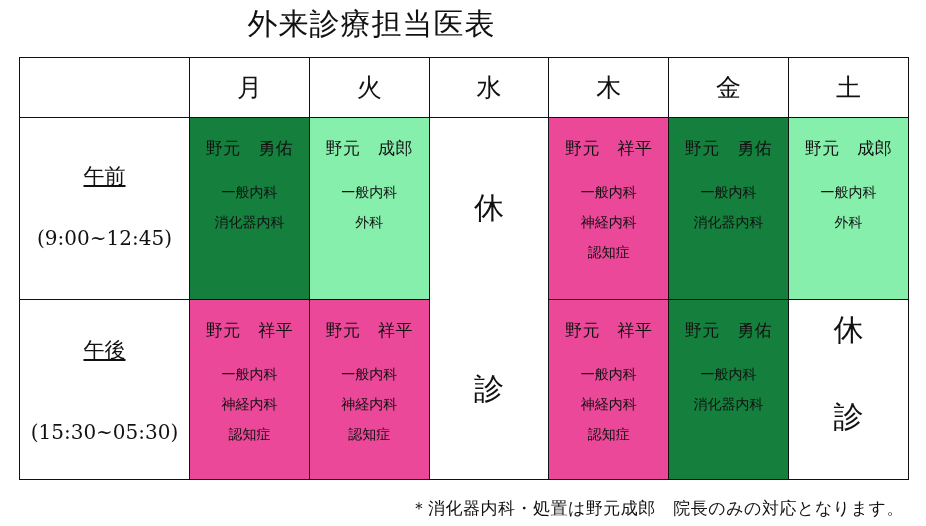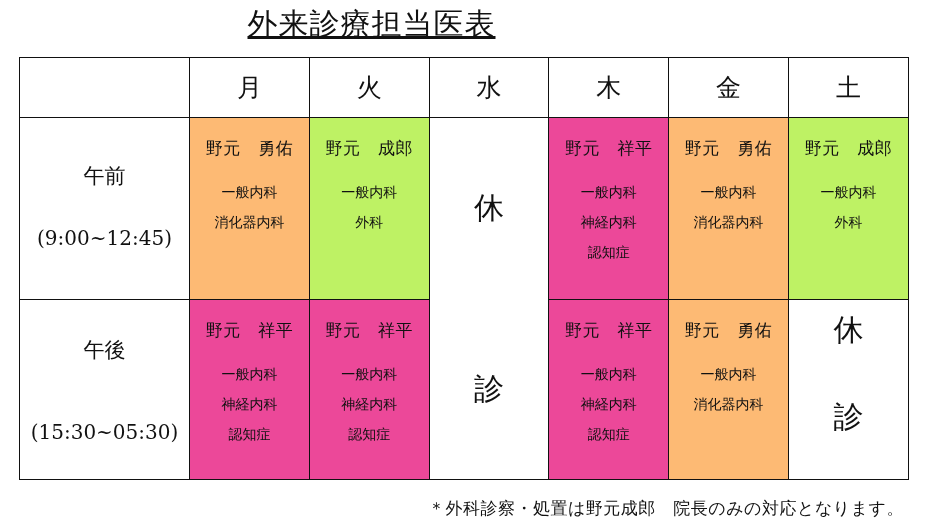--- a/index.html
+++ b/index.html
@@ -1,35 +1,35 @@
 <!DOCTYPE html>
 <html><head>
 <meta charset="utf-8">
 <style>
   html, body { margin: 0; padding: 0; background: #ffffff; }
   body { width: 926px; height: 526px; position: relative; overflow: hidden;
          font-family: "DejaVu Serif", "Liberation Serif", serif; color: #111; }
   .title { position: absolute; left: 0; top: 4px; width: 743px; text-align: center;
-           font-size: 30px; letter-spacing: 1px; line-height: 40px; text-decoration: underline; }
+           font-size: 30px; letter-spacing: 1px; line-height: 40px; }
   table.sched { position: absolute; left: 19px; top: 57px; border-collapse: collapse;
                 table-layout: fixed; width: 889px; }
   table.sched td, table.sched th { border: 1.5px solid #111; padding: 0; text-align: center;
                 vertical-align: top; font-weight: normal; }
   col.c0 { width: 170px; } col.cd { width: 119.8px; }
   tr.hdr { height: 60px; } tr.am { height: 182px; } tr.pm { height: 180px; }
   .day { font-size: 25px; vertical-align: middle !important; }
   .slot { vertical-align: middle !important; position: relative; }
-  .slot-label { font-size: 21px; display: block; }
+  .slot-label { font-size: 21px; display: block; text-decoration: underline; }
   .slot-time { font-size: 20px; display: block; }
   .am .slot-label { margin-top: -6px; }
   .doc { font-size: 17px; margin-top: 18px; line-height: 24px; letter-spacing: 0.5px; }
   .specs { margin-top: 17px; font-size: 14px; line-height: 30px; }
   .closed-vert { vertical-align: middle !important; font-size: 30px; }
-  .yellow { background: #fdba74; }
-  .blue { background: #bef264; }
+  .yellow { background: #15803d; }
+  .blue { background: #86efac; }
   .green { background: #ec4899; }
   .note { position: absolute; right: 22px; top: 497px; font-size: 17px; letter-spacing: 0.5px; }
 </style>
 </head>
 <body>
 
 <div class="title">外来診療担当医表</div>
 
 <table class="sched">
   <colgroup>
@@ -134,13 +134,13 @@
           </div>
     </td>
     <td>
       <div class="closed-vert" style="margin-top:10px;">休</div>
       <div class="closed-vert" style="margin-top:46px;">診</div>
     </td>
   </tr>
 </tbody>
   </table>
 
-<div class="note">＊外科診察・処置は野元成郎　院長のみの対応となります。</div>
+<div class="note">＊消化器内科・処置は野元成郎　院長のみの対応となります。</div>
 
 </body></html>

